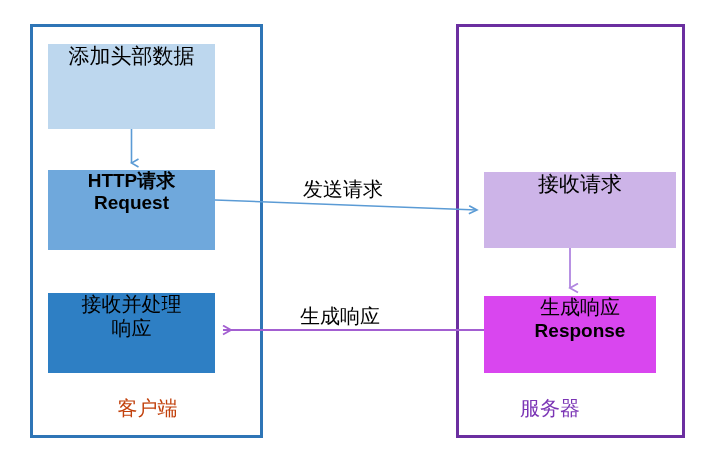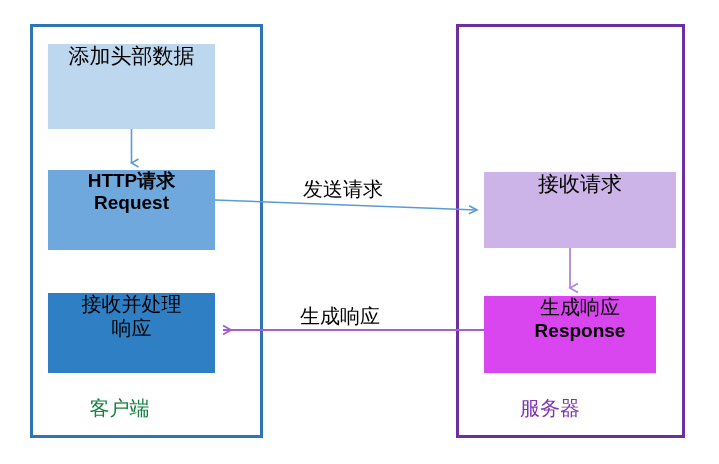--- a/index.html
+++ b/index.html
@@ -106,24 +106,24 @@
   #box-generate-response .line.cn { font-weight: 400; font-size: 20px; }
 
   
   .side-label {
     position: absolute;
     text-align: center;
     font-size: 20px;
     white-space: nowrap;
   }
   #client-label {
-    left: 36px;
+    left: 64px;
     top: 395px;
     width: 167px;
-    color: #15803d;
+    color: #c2410c;
   }
   #server-label {
     left: 464px;
     top: 395px;
     width: 172px;
     color: #7b35b5;
   }
 
   
   .edge-label {

